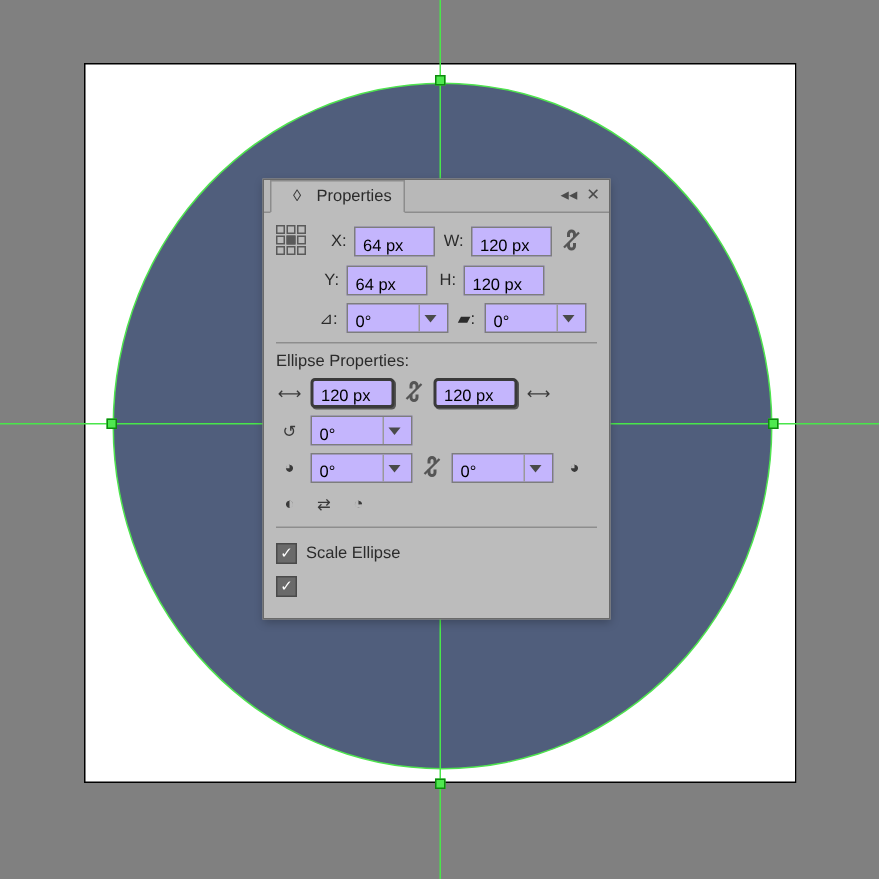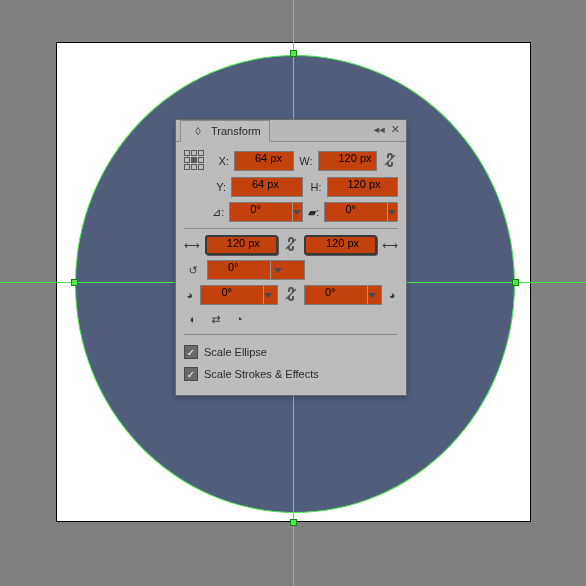--- a/index.html
+++ b/index.html
@@ -15,21 +15,21 @@
   .h-right { left: 512px; top: 279px; }
 
   .panel { position: absolute; left: 175px; top: 119px; width: 232px; background: #bcbcbc; border: 1px solid #6a6a6a; font-size: 11px; color: #2b2b2b; box-shadow: 0 2px 6px rgba(0,0,0,.25); }
   .panel-tabbar { height: 22px; background: #b8b8b8; border-bottom: 1px solid #8c8c8c; position: relative; display: flex; align-items: flex-end; }
   .panel-tab { height: 22px; padding: 0 8px; background: #bcbcbc; border: 1px solid #8c8c8c; border-bottom: 1px solid #bcbcbc; margin-left: 4px; margin-bottom: -1px; display: flex; align-items: center; gap: 4px; }
   .flyout { position: absolute; right: 6px; top: 3px; display: flex; gap: 6px; }
   .flyout span, .panel-close { cursor: pointer; color: #4b4b4b; }
   .panel-body { padding: 8px 8px 10px 8px; }
   .row { display: flex; align-items: center; gap: 5px; margin-bottom: 5px; }
   .lbl { font-size: 11px; color: #2b2b2b; min-width: 14px; text-align: right; }
-  .field { display: flex; align-items: flex-start; background: #c2410c; border: 1px solid #7d7d7d; height: 20px; padding: 0 20px; min-width: 52px; }
+  .field { display: flex; align-items: flex-end; background: #c4b5fd; border: 1px solid #7d7d7d; height: 20px; padding: 0 5px; min-width: 52px; }
   .field input { border: none; background: transparent; width: 42px; font-size: 11px; outline: none; }
   .field.emph { border: 2px solid #3a3a3a; border-radius: 3px; box-shadow: 1px 1px 0 #555; }
   .sep { height: 1px; background: #8d8d8d; margin: 6px 0; }
   .refgrid { width: 22px; height: 22px; display: grid; grid-template-columns: repeat(3,6px); grid-template-rows: repeat(3,6px); gap: 1px; margin-right: 6px; }
   .refgrid div { border: 1px solid #5a5a5a; }
   .refgrid .sel { background: #5a5a5a; }
   .iconbtn { width: 18px; height: 18px; display: inline-flex; align-items: center; justify-content: center; color: #3a3a3a; }
   .drop { width: 14px; display: inline-flex; align-items: center; justify-content: center; border-left: 1px solid #999; height: 18px; cursor: pointer; }
   .chev::before { content: ""; border-left: 4px solid transparent; border-right: 4px solid transparent; border-top: 5px solid #4a4a4a; display: inline-block; }
   .linkicon svg { width: 16px; height: 16px; }
@@ -47,21 +47,21 @@
 <div class="guide-h"></div>
 <div class="handle h-top"></div>
 <div class="handle h-bottom"></div>
 <div class="handle h-left"></div>
 <div class="handle h-right"></div>
 
 <div class="panel">
   <div class="panel-tabbar">
     <div class="panel-tab">
       <span class="iconbtn">◊</span>
-      <span>Transform</span>
+      <span>Properties</span>
     </div>
     <div class="flyout">
       <span>◂◂</span>
       <span class="panel-close">✕</span>
     </div>
   </div>
 
   <div class="panel-body">
     <div class="row">
       <div class="refgrid">
@@ -109,20 +109,23 @@
       <span class="shear-icon">▰:</span>
       <div class="field">
           <input value="0°" style="">
           <span class="drop chev"></span>
         </div>
     </div>
 
     <div class="sep"></div>
 
     <div class="row">
+        <span>Ellipse Properties:</span>
+      </div>
+    <div class="row">
       <span class="iconbtn">⟷</span>
       <div class="field emph">
           <input value="120 px" style="">
         </div>
       <span class="linkicon">
         <svg viewBox="0 0 16 16">
             <path d="M5 4a3 3 0 016 0v2h-2V4a1 1 0 10-2 0v2H5V4zm0 6v2a3 3 0 006 0v-2H9v2a1 1 0 11-2 0v-2H5z" fill="#555"></path>
             <line x1="3" y1="13" x2="13" y2="3" stroke="#555" stroke-width="1.5"></line>
           </svg>
       </span>
@@ -163,16 +166,15 @@
     </div>
 
     <div class="sep"></div>
 
     <div class="check-row">
       <span class="chk">✓</span>
       <span>Scale Ellipse</span>
     </div>
     <div class="check-row">
       <span class="chk">✓</span>
-      <span>Scale Strokes &amp; Effects</span>
     </div>
   </div>
 </div>
 
 </body></html>

